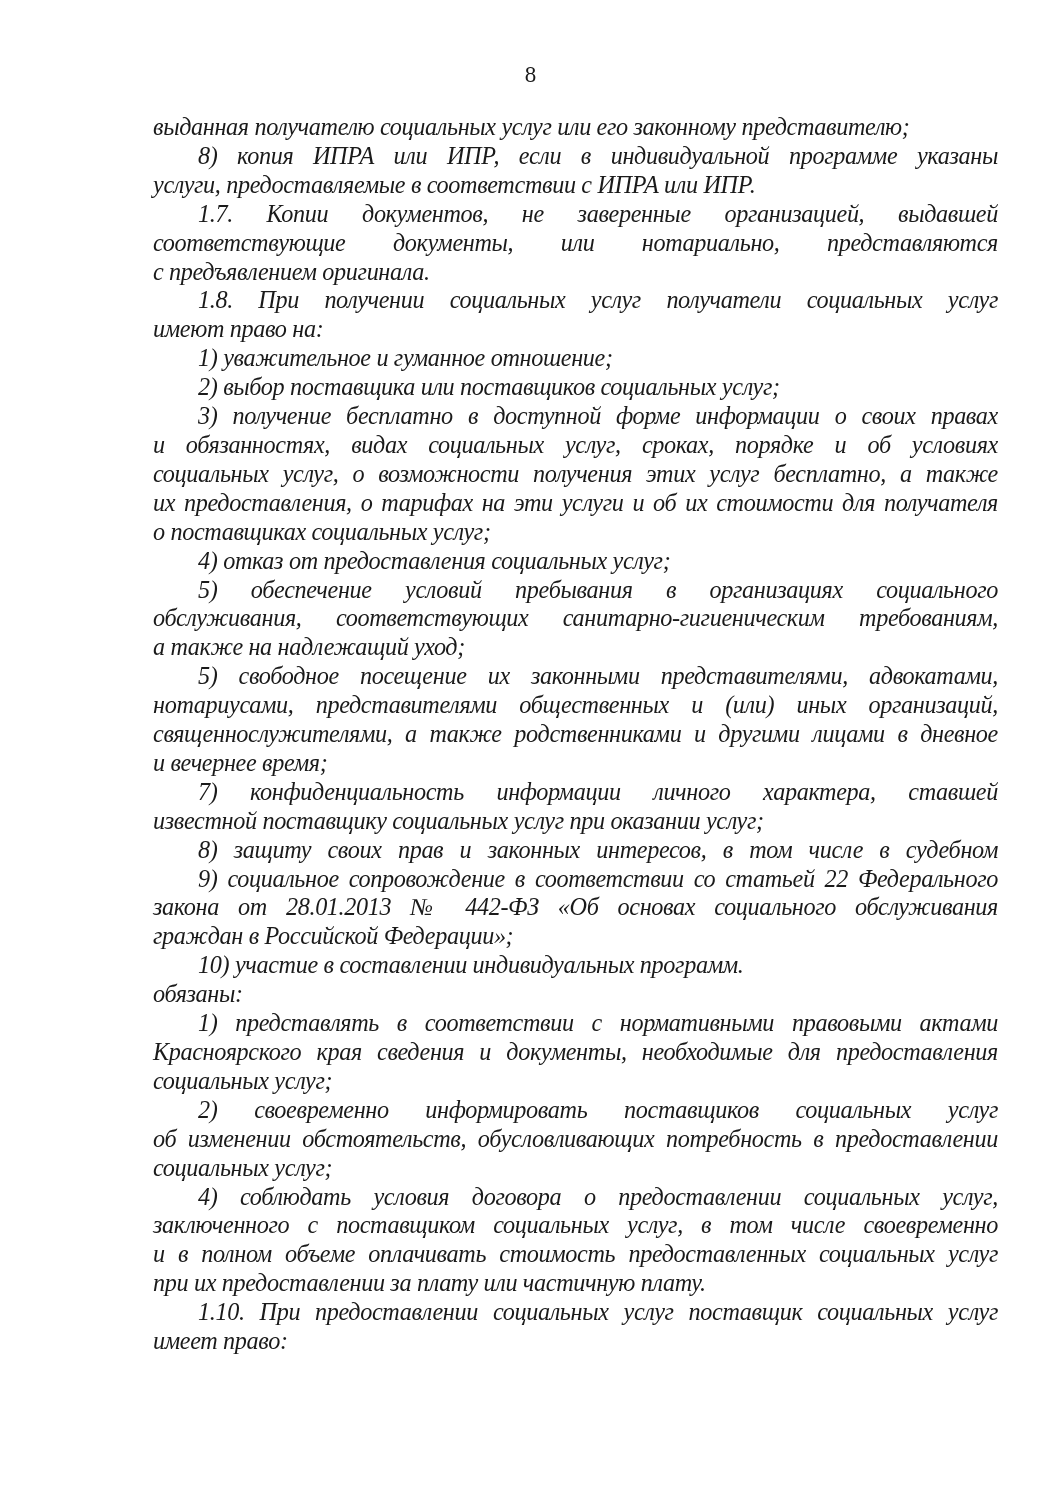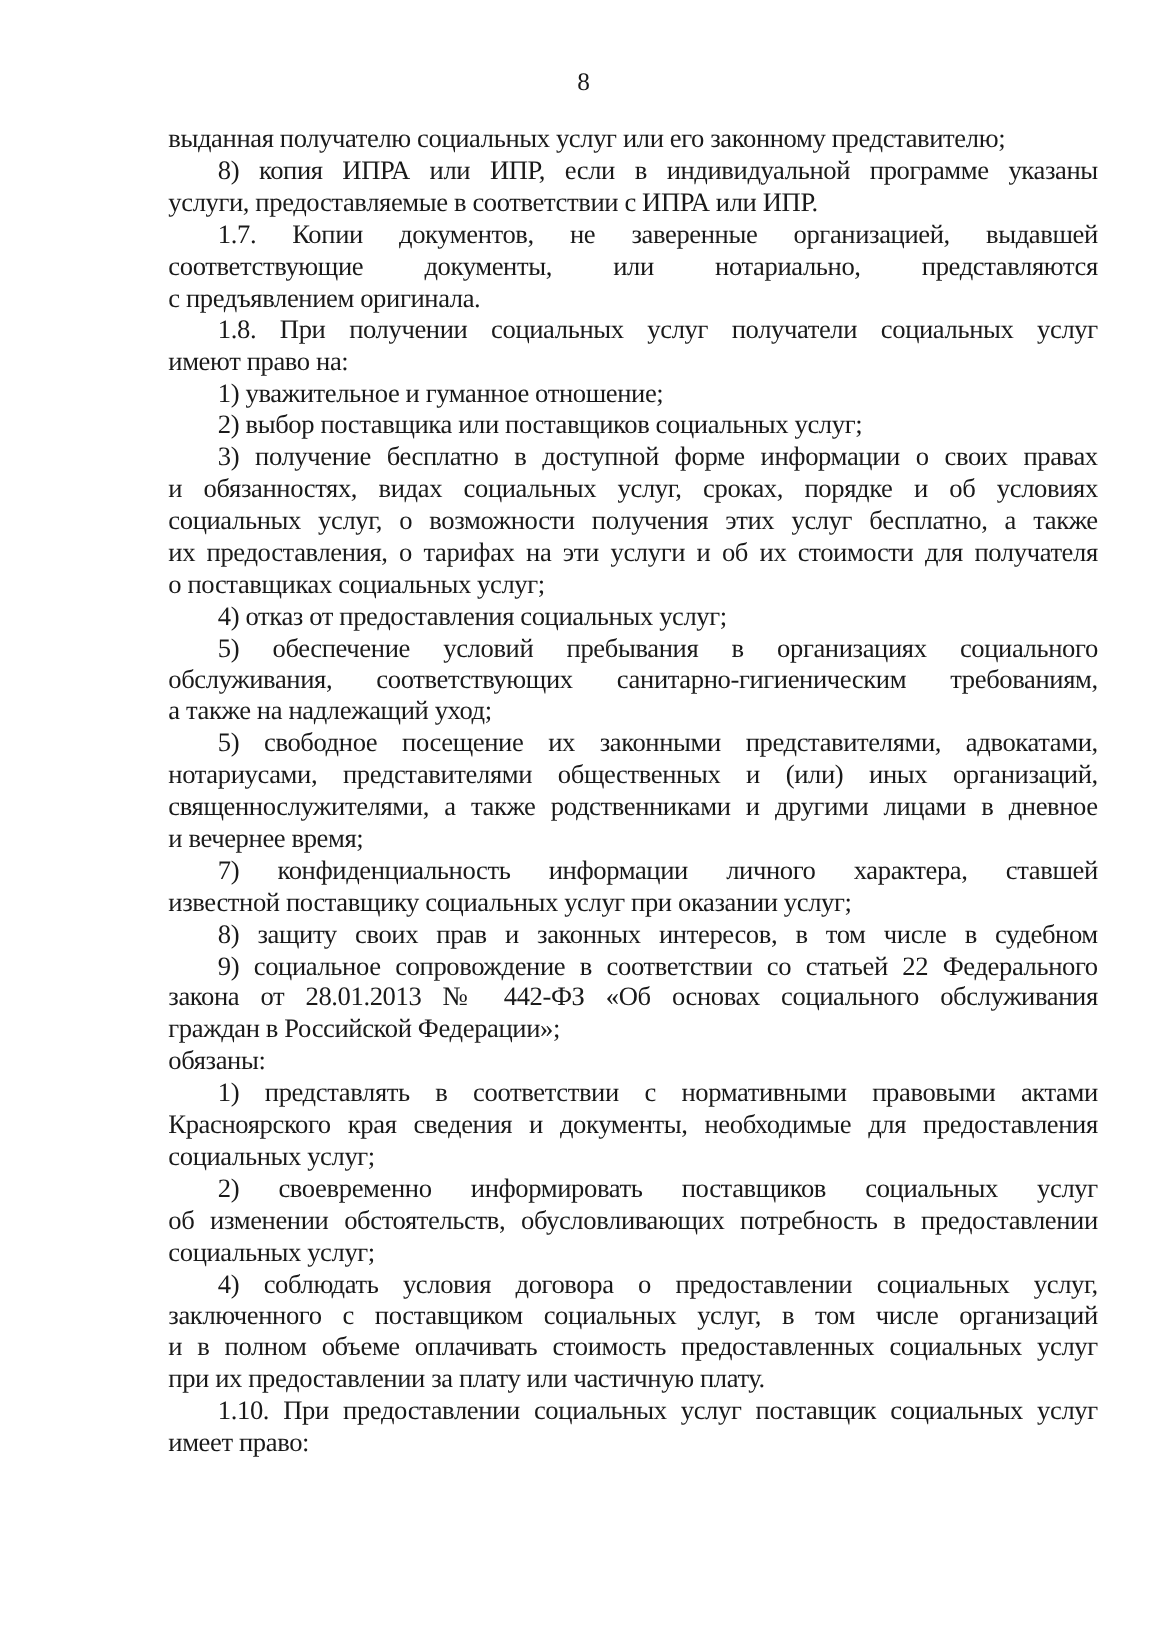--- a/index.html
+++ b/index.html
@@ -31,20 +31,21 @@
       width: 845px;
       font-size: 24.2px;
       line-height: 28.9px;
       letter-spacing: -0.35px;
     }
     .p {
       margin: 0;
       text-align: justify;
       text-align-last: left;
       hyphens: none;
+      font-style: italic;
     }
     .line {
       display: block;
       text-align: justify;
       text-align-last: justify;
       white-space: nowrap;
     }
     .line.last {
       text-align-last: left;
     }
@@ -107,35 +108,38 @@
     </div>
     <div class="p">
       <span class="line first">8) защиту своих прав и законных интересов, в том числе в судебном</span>
     </div>
     <div class="p">
       <span class="line first">9) социальное сопровождение в соответствии со статьей 22 Федерального</span>
       <span class="line">закона от 28.01.2013 № 442-ФЗ «Об основах социального обслуживания</span>
       <span class="line last">граждан в Российской Федерации»;</span>
     </div>
     <div class="p">
+      <span class="line first last">10) участие в составлении индивидуальных программ.</span>
+    </div>
+    <div class="p">
       <span class="line last">обязаны:</span>
     </div>
     <div class="p">
       <span class="line first">1) представлять в соответствии с нормативными правовыми актами</span>
       <span class="line">Красноярского края сведения и документы, необходимые для предоставления</span>
       <span class="line last">социальных услуг;</span>
     </div>
     <div class="p">
       <span class="line first">2) своевременно информировать поставщиков социальных услуг</span>
       <span class="line">об изменении обстоятельств, обусловливающих потребность в предоставлении</span>
       <span class="line last">социальных услуг;</span>
     </div>
     <div class="p">
       <span class="line first">4) соблюдать условия договора о предоставлении социальных услуг,</span>
-      <span class="line">заключенного с поставщиком социальных услуг, в том числе организаций</span>
+      <span class="line">заключенного с поставщиком социальных услуг, в том числе своевременно</span>
       <span class="line">и в полном объеме оплачивать стоимость предоставленных социальных услуг</span>
       <span class="line last">при их предоставлении за плату или частичную плату.</span>
     </div>
     <div class="p">
       <span class="line first">1.10. При предоставлении социальных услуг поставщик социальных услуг</span>
       <span class="line last">имеет право:</span>
     </div>
   </div>
 
 </body></html>

